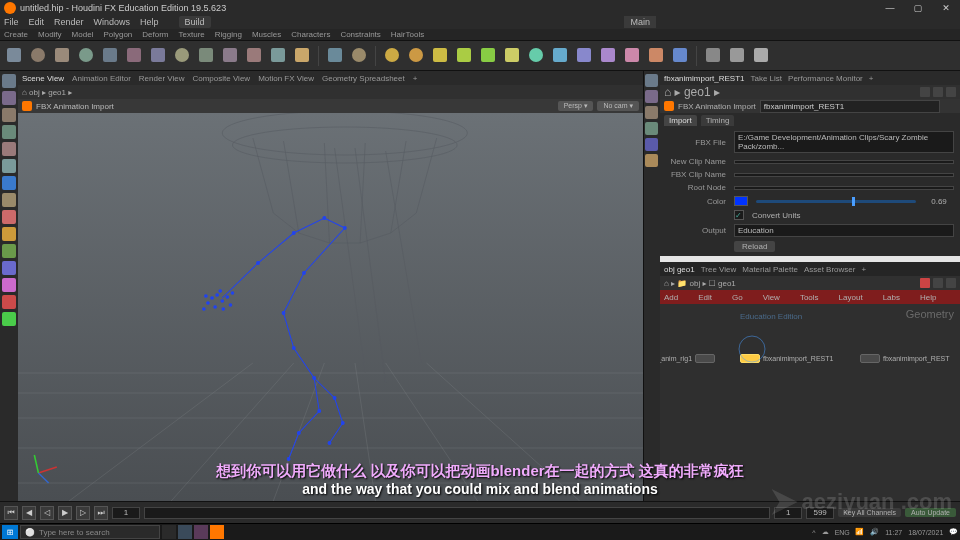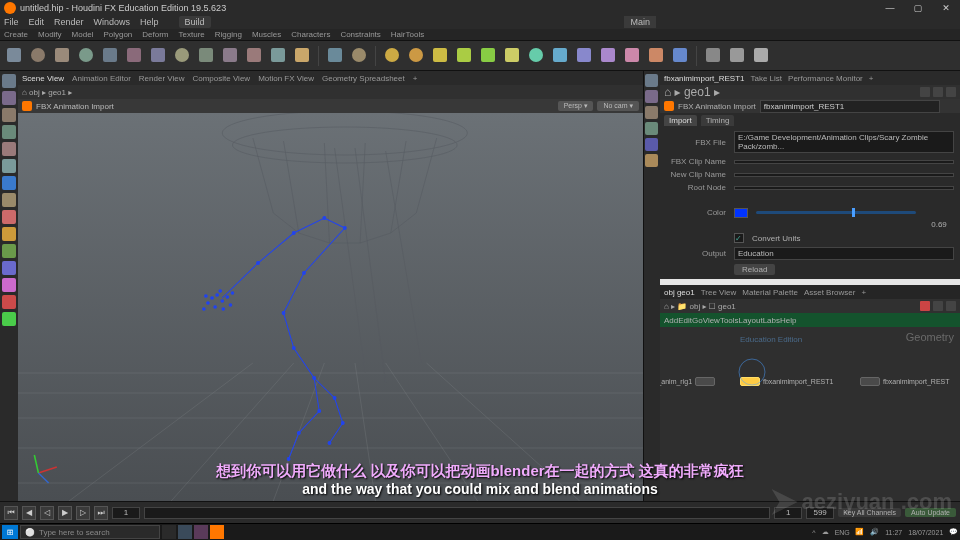--- a/index.html
+++ b/index.html
@@ -44,21 +44,21 @@
   .rp-row .val { flex: 1; background: #1a1a1a; border: 1px solid #444; padding: 1px 3px; color: #bbb; font-size: 8px; }
   .rp-row .slider { flex: 1; height: 3px; background: #1e4a7a; position: relative; border-radius: 2px; }
   .rp-row .slider::after { content: ''; position: absolute; left: 60%; top: -3px; width: 3px; height: 9px; background: #4a9eff; }
   .rp-row .cb { width: 10px; height: 10px; background: #1a1a1a; border: 1px solid #555; display: inline-block; }
   .rp-row .cb.checked::after { content: '✓'; color: #4a9; font-size: 8px; line-height: 8px; }
   .rp-row .btn { background: #444; padding: 1px 8px; border-radius: 2px; cursor: pointer; }
   .network { flex: 1; background: #252525; display: flex; flex-direction: column; border-top: 6px solid #e5e5e5; }
   .nw-tabs { height: 14px; display: flex; align-items: center; gap: 6px; padding: 0 4px; font-size: 8px; color: #999; }
   .nw-tabs span { cursor: pointer; }
   .nw-bread { height: 14px; background: #303030; display: flex; align-items: center; padding: 0 4px; font-size: 8px; color: #aaa; }
-  .nw-tools { height: 14px; background: #14532d; display: flex; align-items: center; gap: 0; padding: 0 4px; font-size: 8px; text-align: right; }
+  .nw-tools { height: 14px; background: #7f1d1d; display: flex; align-items: center; gap: 20px; padding: 0 4px; font-size: 8px; text-align: right; }
   .nw-tools span { cursor: pointer; }
   .nw-canvas { flex: 1; background: #2f2f2f; position: relative; overflow: hidden; }
   .node { position: absolute; display: flex; align-items: center; gap: 3px; font-size: 7px; }
   .node .nbox { width: 20px; height: 9px; background: #4a4a4a; border: 1px solid #666; border-radius: 2px; }
   .node .nb-sel { background: #ffcc44; border-color: #ffdd66; }
   .timeline { height: 22px; background: #2a2a2a; border-top: 1px solid #111; display: flex; align-items: center; padding: 0 4px; gap: 4px; font-size: 8px; }
   .timeline .pb { width: 14px; height: 14px; background: #3a3a3a; border: 1px solid #555; display: flex; align-items: center; justify-content: center; cursor: pointer; color: #ccc; font-size: 8px; }
   .timeline .tl-track { flex: 1; height: 12px; background: #1a1a1a; border: 1px solid #444; position: relative; }
   .timeline .tfield { width: 28px; height: 12px; background: #1a1a1a; border: 1px solid #444; color: #bbb; font-size: 8px; text-align: center; }
   .timeline .autobtn { background: #3a5a3a; padding: 1px 6px; border-radius: 2px; cursor: pointer; font-size: 7px; }
@@ -362,36 +362,36 @@
     <div class="rp-subtabs">
       <span class="active">Import</span>
       <span>Timing</span>
     </div>
     <div class="rp-params">
       <div class="rp-row">
         <span class="lbl">FBX File</span>
         <span class="val">E:/Game Development/Animation Clips/Scary Zombie Pack/zomb...</span>
       </div>
       <div class="rp-row">
+        <span class="lbl">New Clip Name</span>
+        <span class="val"></span>
+      </div>
+      <div class="rp-row">
         <span class="lbl">FBX Clip Name</span>
-        <span class="val"></span>
-      </div>
-      <div class="rp-row">
-        <span class="lbl">New Clip Name</span>
         <span class="val"></span>
       </div>
       <div class="rp-row">
         <span class="lbl">Root Node</span>
         <span class="val"></span>
       </div>
       <div class="rp-row">
         <span class="lbl">Color</span>
         <span style="width:14px;height:10px;background:#0033ff;border:1px solid #555;"></span>
         <div class="slider"></div>
-        <span style="width:30px;text-align:center;margin-top:24px;">0.69</span>
+        <span style="width:30px;text-align:center;">0.69</span>
       </div>
       <div class="rp-row">
         <span class="lbl"></span>
         <span class="cb checked"></span>
         <span>Convert Units</span>
       </div>
       <div class="rp-row">
         <span class="lbl">Output</span>
         <span class="val">Education</span>
       </div>

